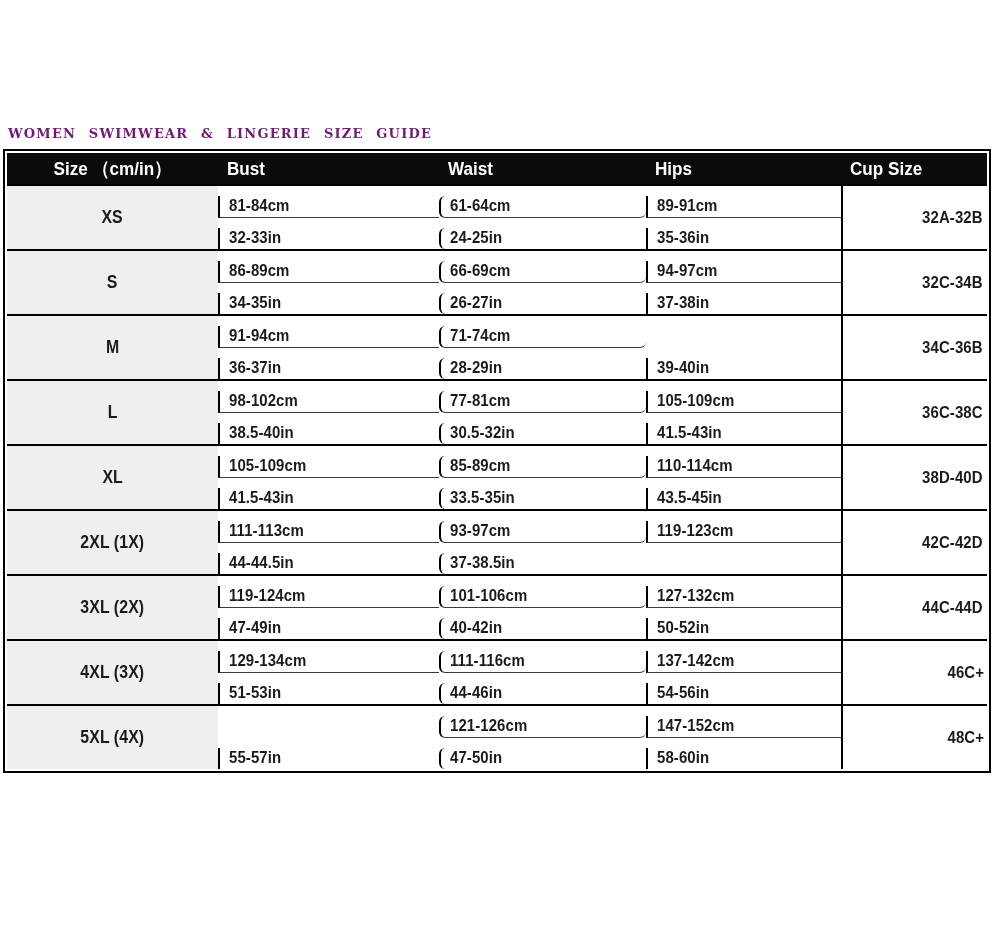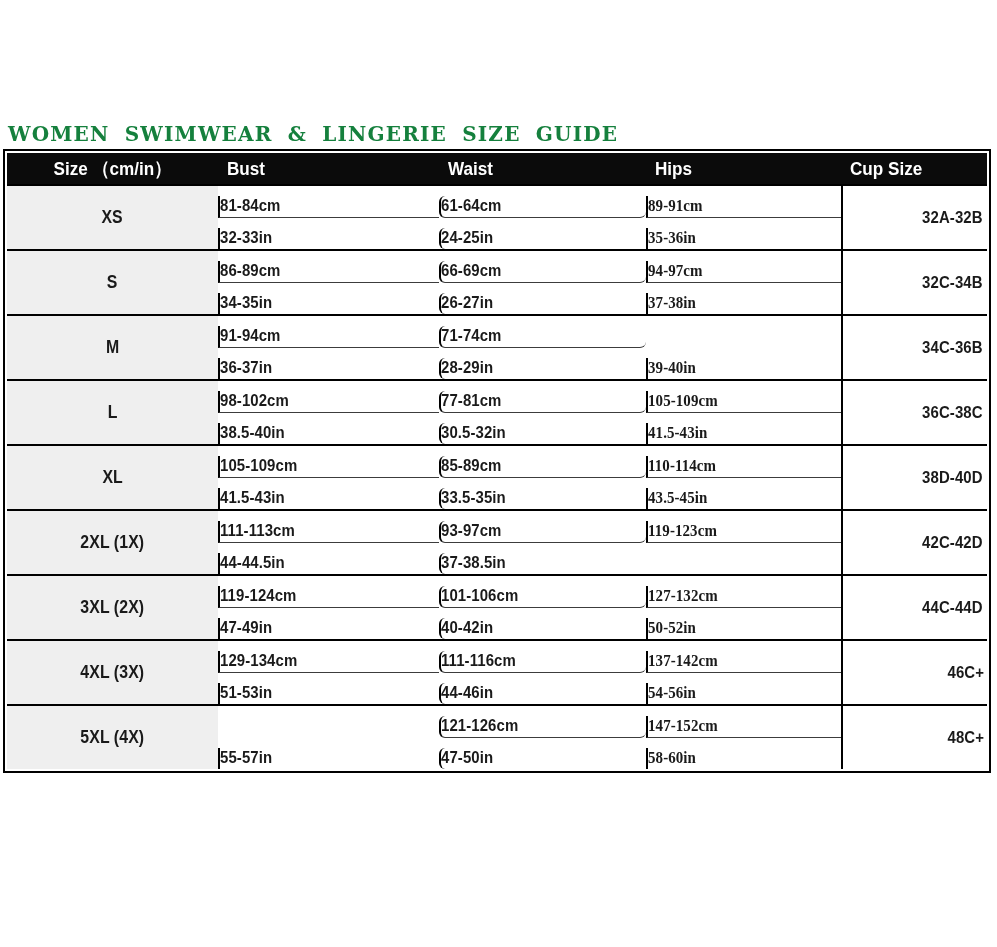--- a/index.html
+++ b/index.html
@@ -6,22 +6,22 @@
   .page {
     position:relative;
     width:997px; height:947px;
     background:#ffffff;
     font-family:"Liberation Sans", sans-serif;
     overflow:hidden;
   }
   .title {
     position:absolute; top:123px; left:8px; margin:0;
     font-family:"DejaVu Serif", serif;
-    font-weight:700; font-size:20px; line-height:22px;
-    letter-spacing:1.2px; word-spacing:7px; color:#15803d;
+    font-weight:700; font-size:13px; line-height:22px;
+    letter-spacing:1.2px; word-spacing:7px; color:#701a75;
     white-space:nowrap;
   }
   .guide {
     position:absolute; top:149px; left:3px;
     box-sizing:border-box; width:988px;
     border:2px solid #000; padding:2px;
     background:#fff;
     --cols:211px 221px 207px 195px 1fr;
   }
   .thead {
@@ -37,26 +37,26 @@
   }
   .hcell.center .hv { transform-origin:50% 50%; }
   .block {
     display:grid; grid-template-columns:var(--cols);
     grid-template-rows:31.5px 31.5px;
     border-top:2px solid #000;
     background:#fff;
   }
   .cell { display:flex; align-items:center; overflow:hidden; }
   .c-size { grid-column:1; grid-row:1 / 3; background:#efefef; justify-content:center; }
-  .c2 { grid-column:2; } .c3 { grid-column:3;border-radius:6px; } .c4 { grid-column:4;font-family:Liberation Serif, serif; }
+  .c2 { grid-column:2; } .c3 { grid-column:3;border-radius:6px; } .c4 { grid-column:4; }
   .c-cup { grid-column:5; grid-row:1 / 3; justify-content:flex-end; }
   .r1 { grid-row:1; } .r2 { grid-row:2; }
   .bl { border-left:2px solid #000; }
   .sub { border-bottom:1px solid #3c3c3c; }
-  .c-data { padding-left:0;margin-top:10px; }
+  .c-data { padding-left:9px;margin-top:10px; }
   .v {
     font-weight:700; font-size:17px; color:#1a1a1a;
     display:inline-block; transform:scaleX(0.88); transform-origin:0 50%;
     white-space:nowrap; letter-spacing:0.1px;
   }
   .vc { transform-origin:50% 50%; }
   .c-size .v { font-size:18px; }
 </style>
 </head>
 <body>

